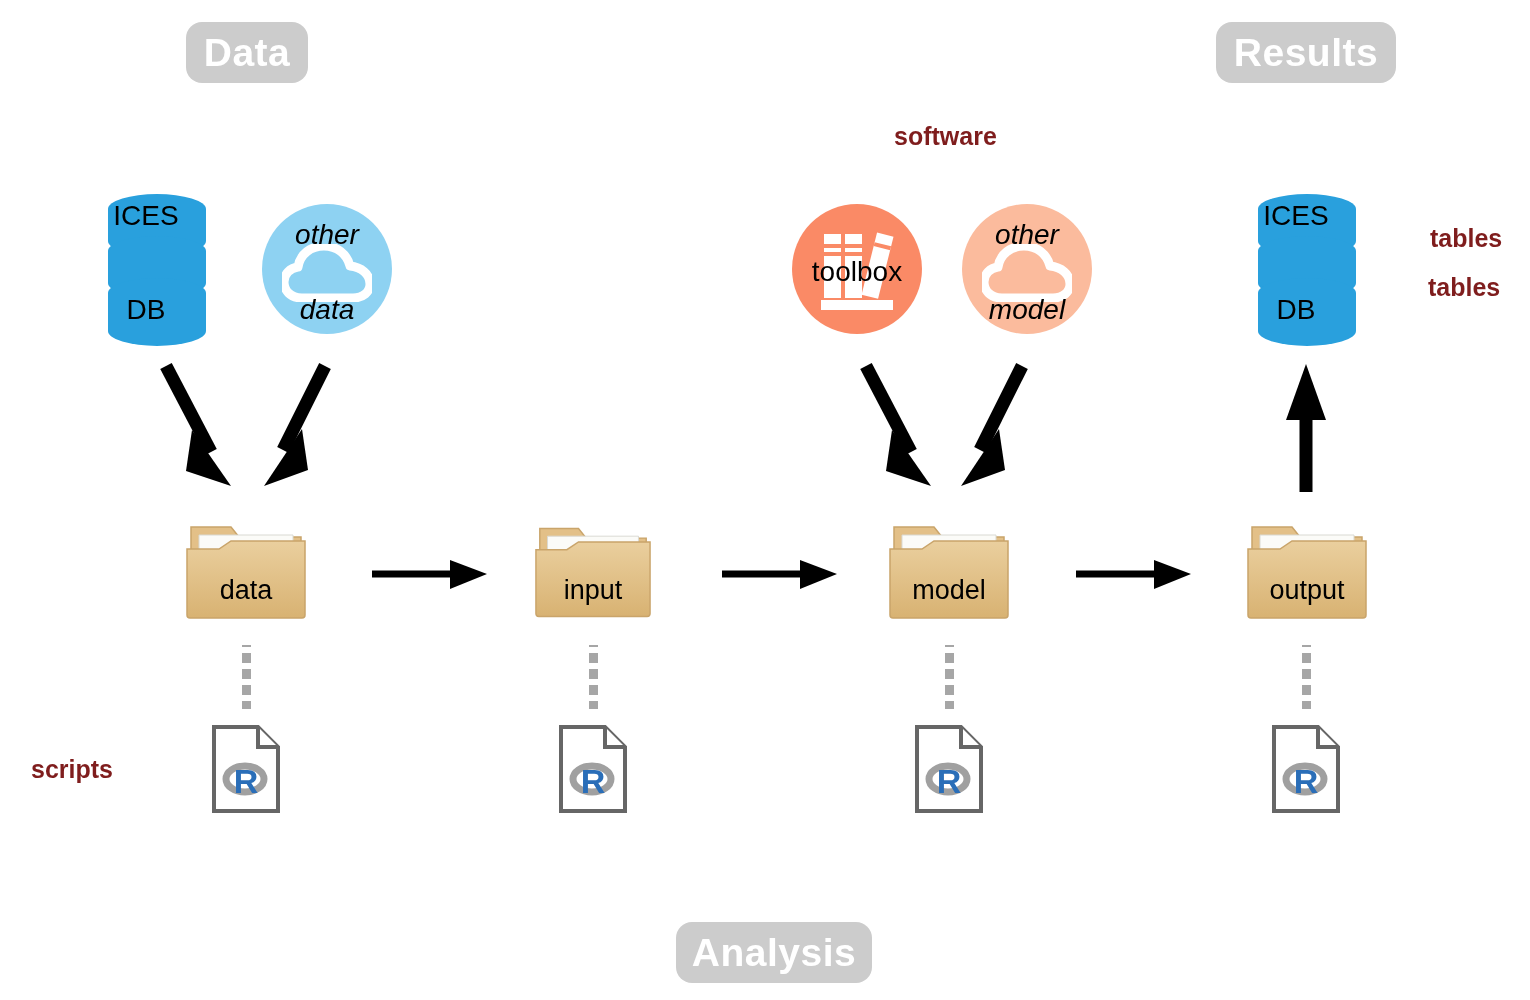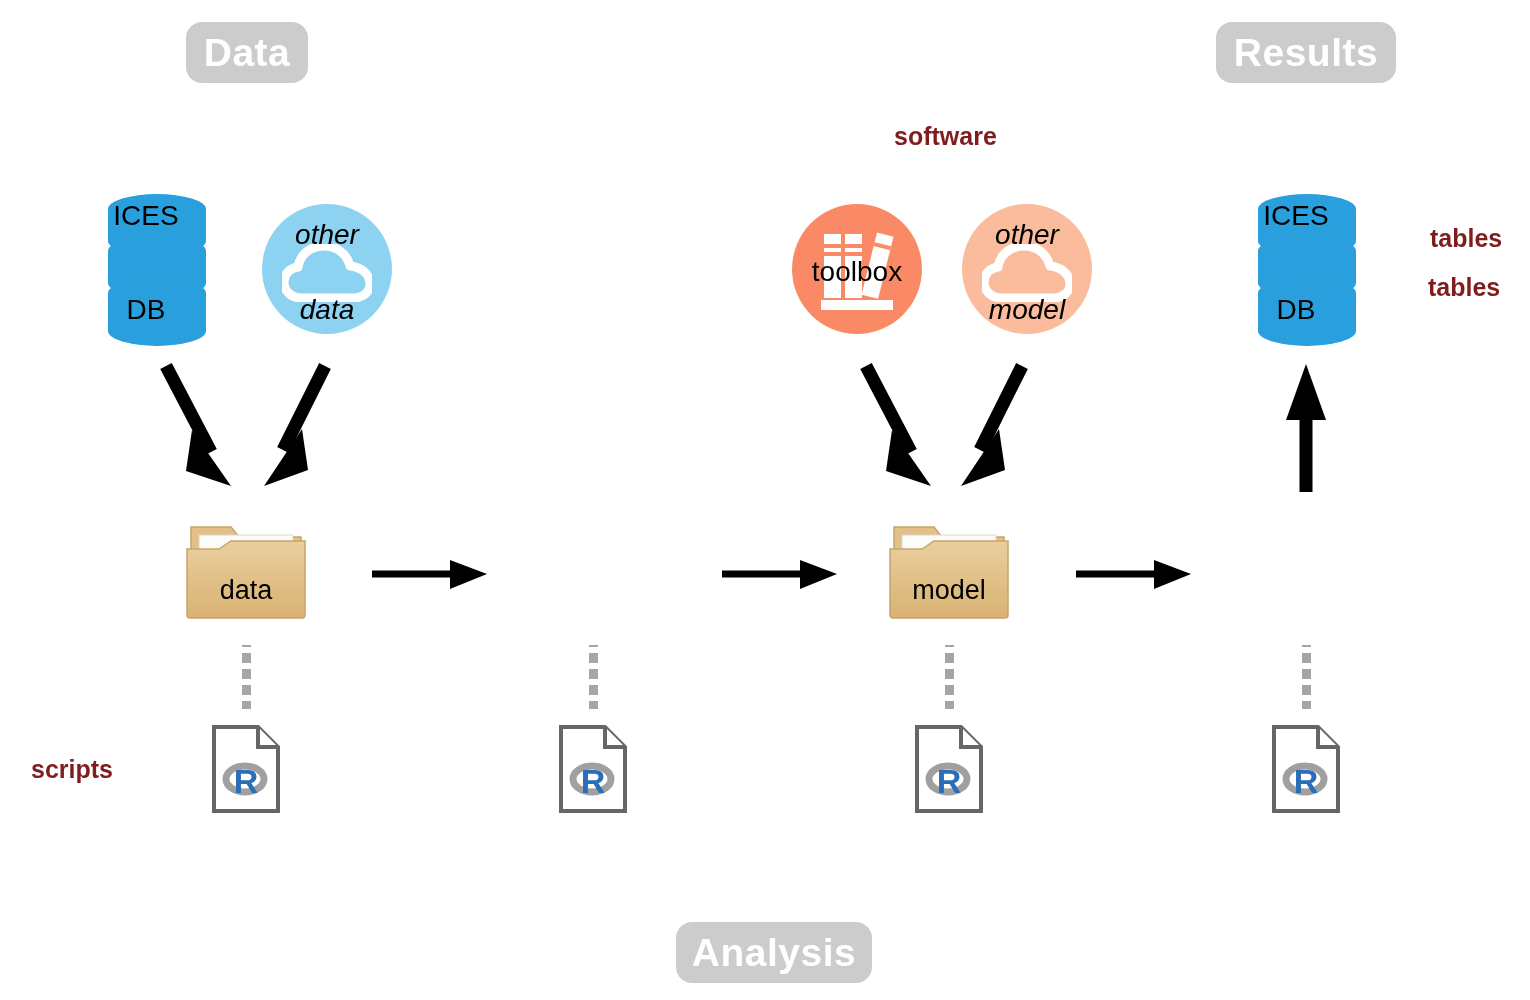--- a/index.html
+++ b/index.html
@@ -227,30 +227,46 @@
             <stop offset="100%" stop-color="#d8b272"></stop>
         </linearGradient>
       </defs>
       <path d="M6,8 L46,8 L54,18 L116,18 L116,32 L6,32 Z" fill="#e3c088" stroke="#c9a46a" stroke-width="1.5"></path>
       <path d="M14,16 L108,16 L108,40 L14,40 Z" fill="#fbfbf8" stroke="#d9d9d2" stroke-width="1"></path>
       <path d="M2,30 L34,30 L46,22 L120,22 L120,96 Q120,99 117,99 L5,99 Q2,99 2,96 Z" fill="url(#fg1)" stroke="#c9a46a" stroke-width="1.5"></path>
     </svg>
     <div class="folder-label">data</div>
   </div>
 
+  <div class="abs folder-node" id="folder-input">
+    <svg width="118" height="104" viewBox="0 0 122 104">
+      <path d="M6,8 L46,8 L54,18 L116,18 L116,32 L6,32 Z" fill="#e3c088" stroke="#c9a46a" stroke-width="1.5"></path>
+      <path d="M14,16 L108,16 L108,40 L14,40 Z" fill="#fbfbf8" stroke="#d9d9d2" stroke-width="1"></path>
+      <path d="M2,30 L34,30 L46,22 L120,22 L120,96 Q120,99 117,99 L5,99 Q2,99 2,96 Z" fill="url(#fg1)" stroke="#c9a46a" stroke-width="1.5"></path>
+    </svg>
+    <div class="folder-label">input</div>
+  </div>
 
   <div class="abs folder-node" id="folder-model">
     <svg width="122" height="104" viewBox="0 0 122 104">
       <path d="M6,8 L46,8 L54,18 L116,18 L116,32 L6,32 Z" fill="#e3c088" stroke="#c9a46a" stroke-width="1.5"></path>
       <path d="M14,16 L108,16 L108,40 L14,40 Z" fill="#fbfbf8" stroke="#d9d9d2" stroke-width="1"></path>
       <path d="M2,30 L34,30 L46,22 L120,22 L120,96 Q120,99 117,99 L5,99 Q2,99 2,96 Z" fill="url(#fg1)" stroke="#c9a46a" stroke-width="1.5"></path>
     </svg>
     <div class="folder-label">model</div>
   </div>
 
+  <div class="abs folder-node" id="folder-output">
+    <svg width="122" height="104" viewBox="0 0 122 104">
+      <path d="M6,8 L46,8 L54,18 L116,18 L116,32 L6,32 Z" fill="#e3c088" stroke="#c9a46a" stroke-width="1.5"></path>
+      <path d="M14,16 L108,16 L108,40 L14,40 Z" fill="#fbfbf8" stroke="#d9d9d2" stroke-width="1"></path>
+      <path d="M2,30 L34,30 L46,22 L120,22 L120,96 Q120,99 117,99 L5,99 Q2,99 2,96 Z" fill="url(#fg1)" stroke="#c9a46a" stroke-width="1.5"></path>
+    </svg>
+    <div class="folder-label">output</div>
+  </div>
 
   <div class="abs dots" id="dots-1"></div>
   <div class="abs dots" id="dots-2"></div>
   <div class="abs dots" id="dots-3"></div>
   <div class="abs dots" id="dots-4"></div>
 
   <div class="abs rscript" id="rscript-1">
     <svg width="68" height="88" viewBox="0 0 68 88">
       <path d="M2,2 L46,2 L66,22 L66,86 L2,86 Z" fill="#ffffff" stroke="#666666" stroke-width="4" stroke-linejoin="miter"></path>
       <path d="M46,2 L46,22 L66,22" fill="#ffffff" stroke="#666666" stroke-width="4" stroke-linejoin="miter"></path>

